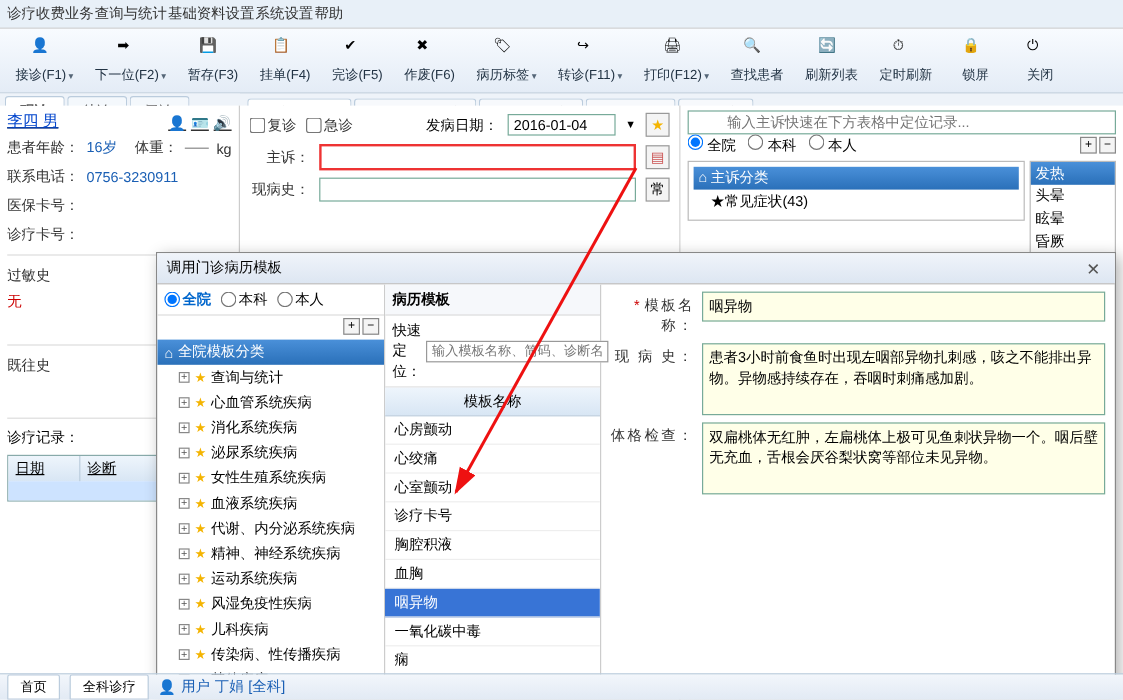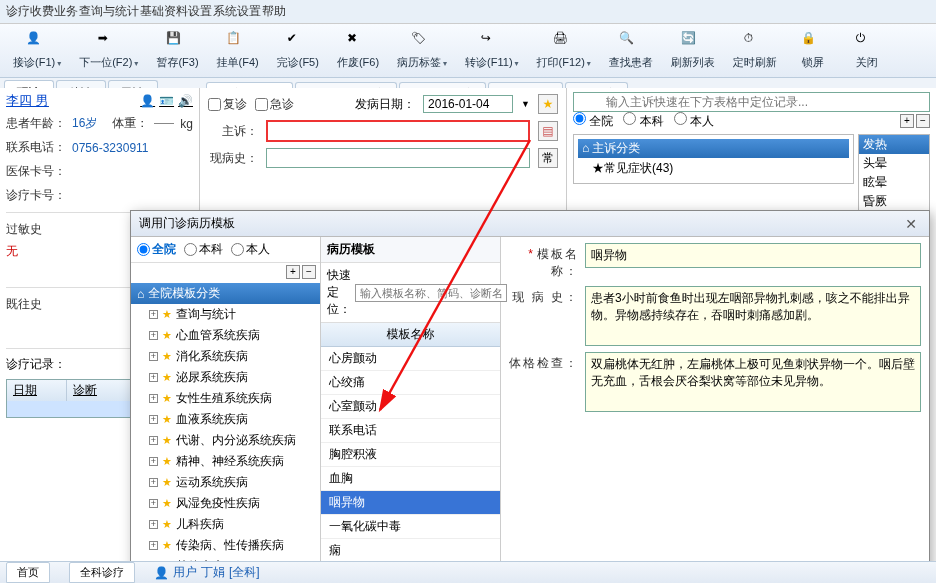--- a/index.html
+++ b/index.html
@@ -65,21 +65,21 @@
 .tmpl-hdr { background: linear-gradient(#eef5fc,#d8e6f4); padding: 3px 6px; text-align: center; border-bottom: 1px solid #bcd; }
 .tmpl-list { flex: 1; overflow: auto; }
 .tmpl-item { padding: 3px 8px; border-bottom: 1px solid #eee; cursor: pointer; }
 .tmpl-item.sel { background: #3874d6; color: #fff; }
 .dlg-right { flex: 1; padding: 6px 8px; overflow: auto; }
 .fr { display: flex; gap: 6px; margin-bottom: 6px; align-items: flex-start; }
 .fr .flab { width: 70px; text-align: right; color: #333; padding-top: 3px; font-size:12px; letter-spacing:2px;}
 .fr .req { color: #c00; margin-right: 2px; }
 .fr .fval { flex: 1; border: 1px solid #7a9; background: #ffffe8; padding: 3px 5px; min-height: 20px; font-size: 12px; line-height: 1.4; }
 .fr .fval.tall { min-height: 60px; }
-.statusbar { position: absolute; left: 0; right: 0; bottom: 0; height: 22px; background: linear-gradient(#f2f6fb,#e2eaf4); border-top: 1px solid #bcd; display: flex; align-items: center; padding: 0 6px; gap: 19px; }
+.statusbar { position: absolute; left: 0; right: 0; bottom: 0; height: 22px; background: linear-gradient(#f2f6fb,#e2eaf4); border-top: 1px solid #bcd; display: flex; align-items: center; padding: 0 6px; gap: 8px; }
 .sb-tab { padding: 2px 10px; border: 1px solid #bcd; background: #fff; border-radius: 2px 2px 0 0; font-size: 11px; }
 .sb-user { color: #1a5fb4; font-size: 11px; display: flex; align-items: center; gap: 4px; }
 .arrow { position: absolute; pointer-events: none; z-index: 50; }
 .tiny-btns { display:flex; gap:2px; margin-left:auto; }
 .tiny-btn { width:14px; height:14px; border:1px solid #888; font-size:10px; line-height:12px; text-align:center; background:#f4f4f4; cursor:pointer;}
 </style>
 </head>
 <body>
 
 <div class="menubar">
@@ -175,21 +175,21 @@
     <div class="mid-tab">
         <span class="tico">▣</span>
         <span>其它</span>
       </div>
   </div>
 </div>
 
 <div class="layout">
 
   <div class="leftcol">
-    <div style="display:flex; align-items:center; gap:6px;text-decoration:underline;">
+    <div style="display:flex; align-items:flex-end; gap:6px;text-decoration:underline;">
       <span class="pname">李四  男</span>
       <span style="margin-left:auto; display:flex; gap:4px;">
         <span style="color:#5a8;">👤</span>
         <span style="color:#5a8;">🪪</span>
         <span style="color:#5a8;">🔊</span>
       </span>
     </div>
     <div class="pfield">
         <span>患者年龄：</span>
         <span class="v">16岁</span>
@@ -384,21 +384,21 @@
       <div class="dlg-mid-hdr">病历模板</div>
       <div class="dlg-search">
         <span>快速定位：</span>
         <input placeholder="输入模板名称、简码、诊断名称等在下方表格中快速定位记录..." style="">
       </div>
       <div class="tmpl-hdr">模板名称</div>
       <div class="tmpl-list" id="tmpl-list">
           <div class="tmpl-item">心房颤动</div>
           <div class="tmpl-item">心绞痛</div>
           <div class="tmpl-item">心室颤动</div>
-          <div class="tmpl-item">联系电话</div>
+          <div class="tmpl-item">诊疗卡号</div>
           <div class="tmpl-item">胸腔积液</div>
           <div class="tmpl-item">血胸</div>
           <div class="tmpl-item sel">咽异物</div>
           <div class="tmpl-item">一氧化碳中毒</div>
           <div class="tmpl-item">痫</div>
           <div class="tmpl-item">有机磷中毒</div>
         </div>
     </div>
     <div class="dlg-right">
       <div class="fr">

